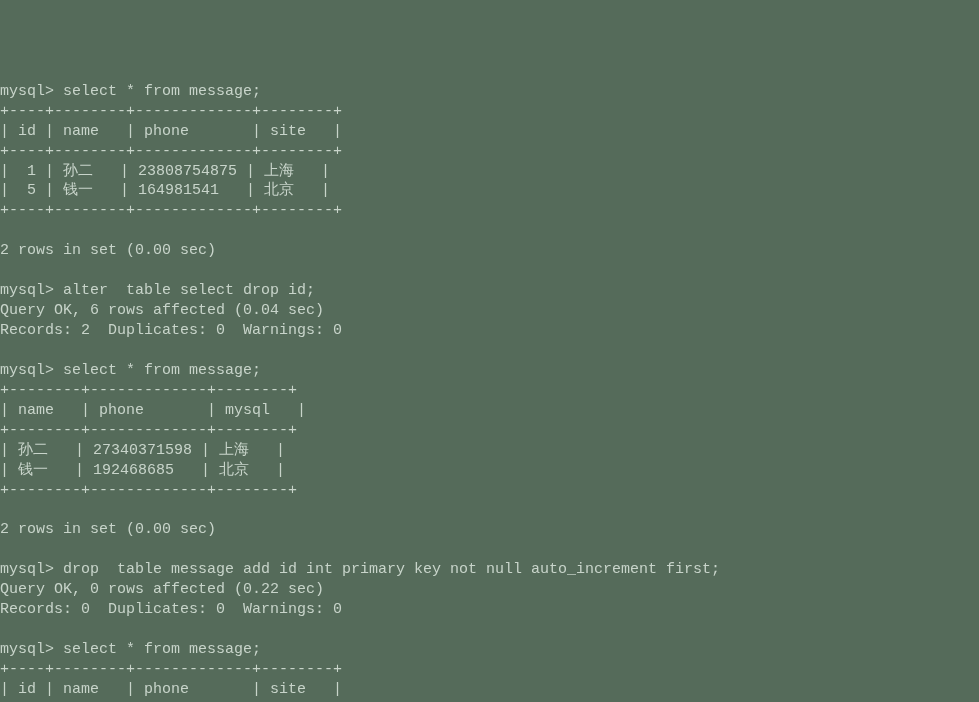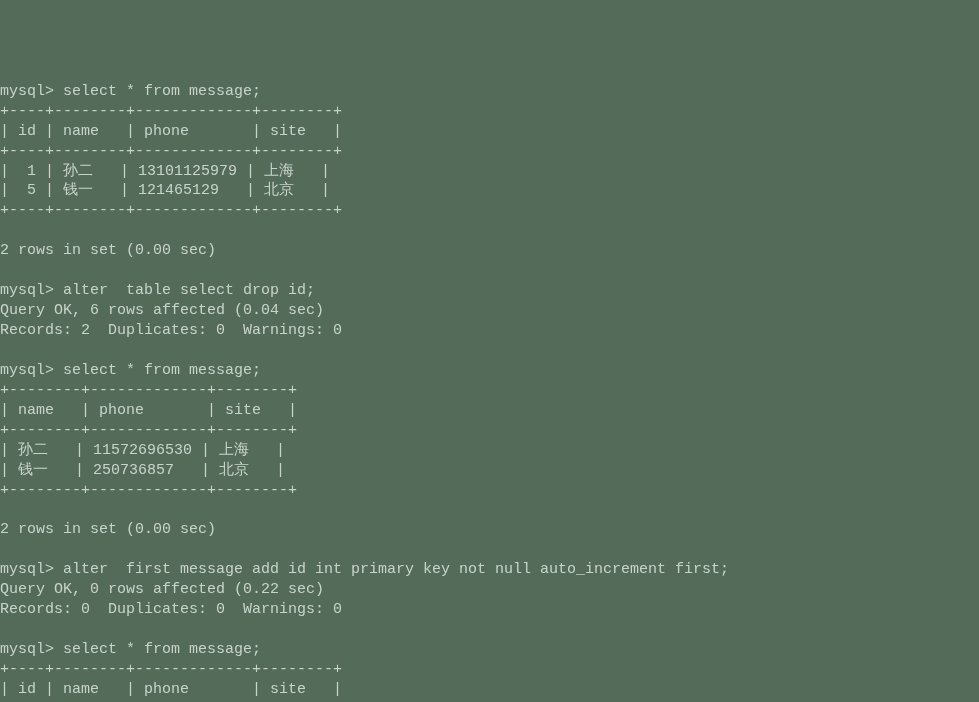--- a/index.html
+++ b/index.html
@@ -25,41 +25,41 @@
 </style>
 </head>
 <body>
 
 
 
 <div class="terminal"><span>mysql&gt; </span><span>select * from message;</span>
 <span>+----+--------+-------------+--------+</span>
 <span>| id | name   | phone       | site   |</span>
 <span>+----+--------+-------------+--------+</span>
-<span>|  1 | 孙二   | 13101125979 | 上海   |</span>
-<span>|  5 | 钱一   | 121465129   | 北京   |</span>
+<span>|  1 | 孙二   | 23808754875 | 上海   |</span>
+<span>|  5 | 钱一   | 164981541   | 北京   |</span>
 <span>+----+--------+-------------+--------+</span>
 
 <span>2 rows in set (0.00 sec)</span>
 
 <span>mysql&gt; </span><span>alter  table select drop id;</span>
 <span>Query OK, 6 rows affected (0.04 sec)</span>
 <span>Records: 2  Duplicates: 0  Warnings: 0</span>
 
 <span>mysql&gt; </span><span>select * from message;</span>
 <span>+--------+-------------+--------+</span>
-<span>| name   | phone       | site   |</span>
+<span>| name   | phone       | mysql   |</span>
 <span>+--------+-------------+--------+</span>
-<span>| 孙二   | 11572696530 | 上海   |</span>
-<span>| 钱一   | 250736857   | 北京   |</span>
+<span>| 孙二   | 27340371598 | 上海   |</span>
+<span>| 钱一   | 192468685   | 北京   |</span>
 <span>+--------+-------------+--------+</span>
 
 <span>2 rows in set (0.00 sec)</span>
 
-<span>mysql&gt; </span><span>alter  first message add id int primary key not null auto_increment first;</span>
+<span>mysql&gt; </span><span>drop  table message add id int primary key not null auto_increment first;</span>
 <span>Query OK, 0 rows affected (0.22 sec)</span>
 <span>Records: 0  Duplicates: 0  Warnings: 0</span>
 
 <span>mysql&gt; </span><span>select * from message;</span>
 <span>+----+--------+-------------+--------+</span>
 <span>| id | name   | phone       | site   |</span>
 <span>+----+--------+-------------+--------+</span>
 
 
 

